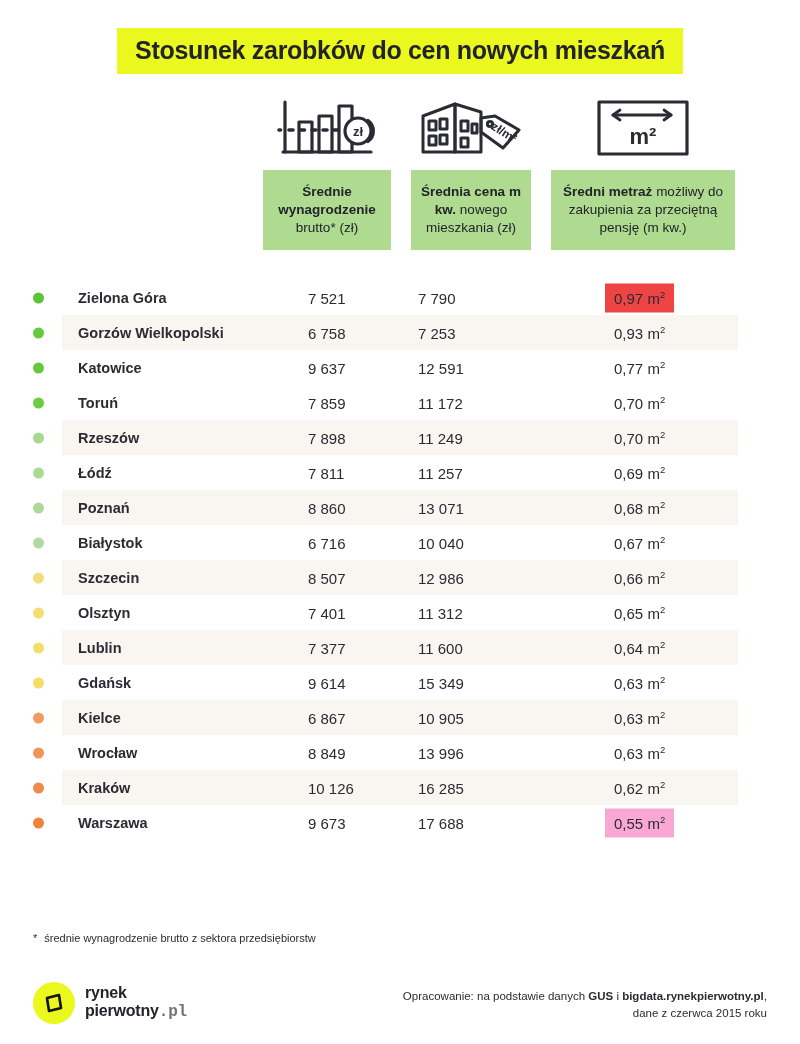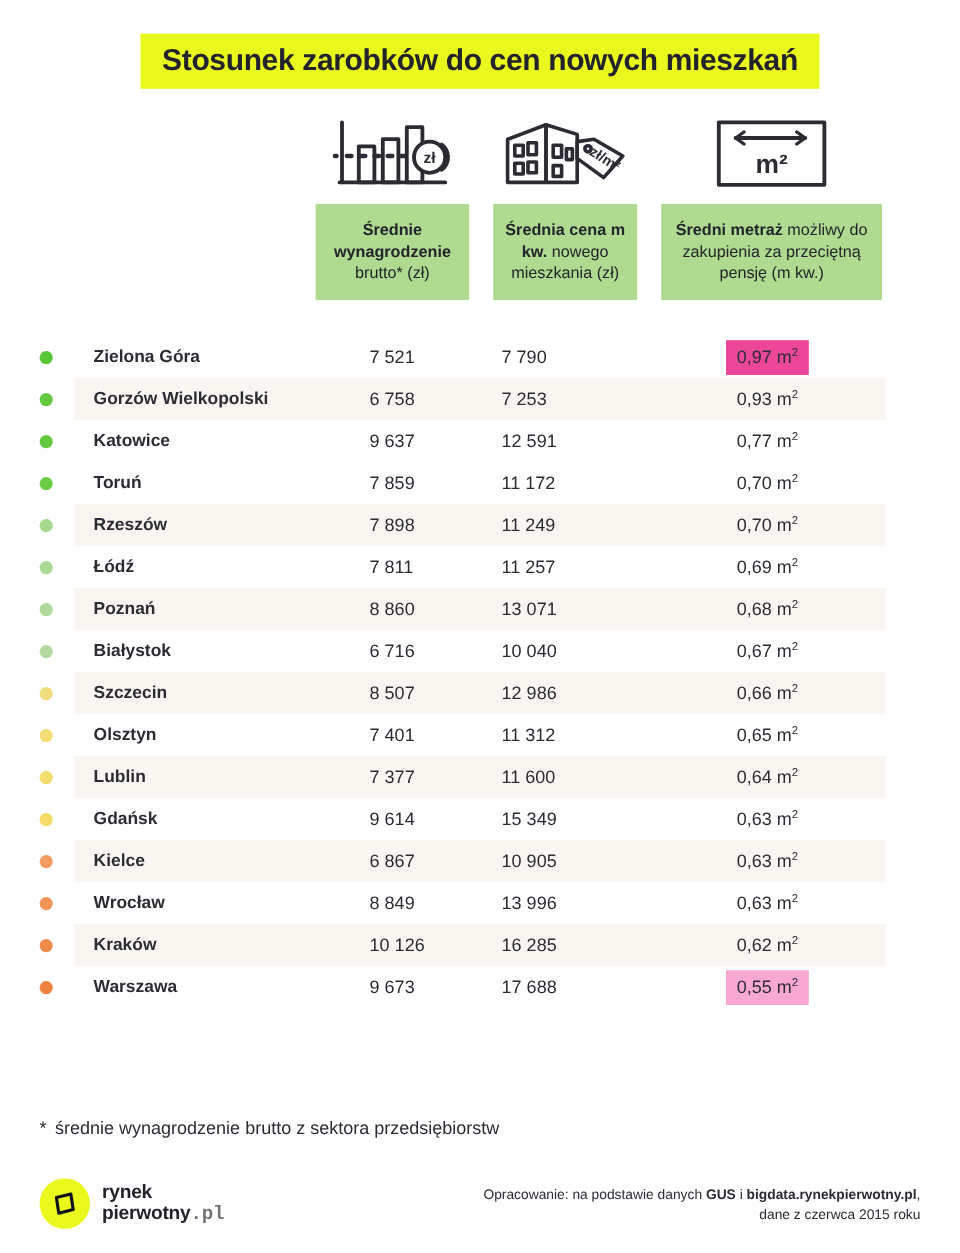--- a/index.html
+++ b/index.html
@@ -130,30 +130,30 @@
   }
   .v3wrap {
     position: absolute;
     left: 605px;
     top: 50%;
     transform: translateY(-50%);
     font-size: 15px;
     white-space: nowrap;
     padding: 5px 9px 6px 9px;
   }
-  .v3wrap.hl-green { background: #ec4899; }
+  .v3wrap.hl-green { background: #ef4444; }
   .v3wrap.hl-orange { background: #f9a8d4; }
   .v3wrap sup { font-size: 9.5px; vertical-align: super; }
 
   
   .footnote {
     position: absolute;
     left: 33px;
     top: 932px;
-    font-size: 15px;
+    font-size: 11px;
     color: #2b2b33;
   }
   .footnote .star { margin-right: 7px; }
 
   
   .footer {
     position: absolute;
     left: 0;
     right: 0;
     top: 978px;

